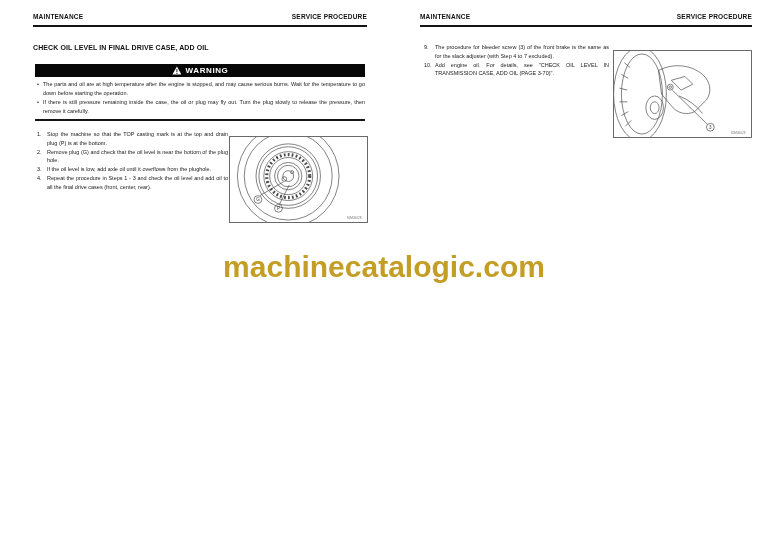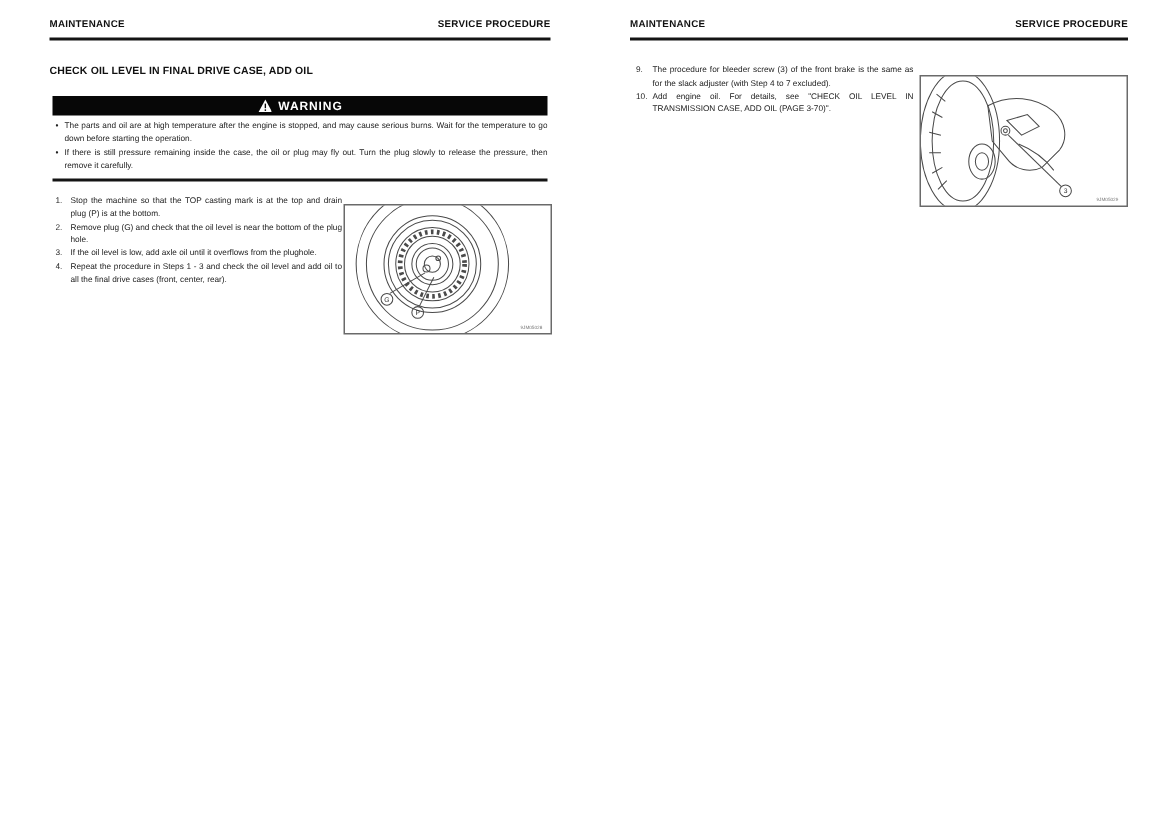--- a/index.html
+++ b/index.html
@@ -140,14 +140,15 @@
         <path d="M59 40 L95 75"></path>
         <circle cx="98" cy="78" r="4"></circle>
       </g>
       <text x="98" y="79.8" text-anchor="middle" font-size="4.6" fill="#333">3</text>
       <text x="134" y="85" text-anchor="end" font-size="3.2" fill="#777">9JM05029</text>
     </svg>
   </div>
 
   <div class="pageno" style="left:690px;top:516px;width:85px;">4 - 29</div>
 
+  <div class="watermark">machinecatalogic.com</div>
 
 </div>
 
 </body></html>

